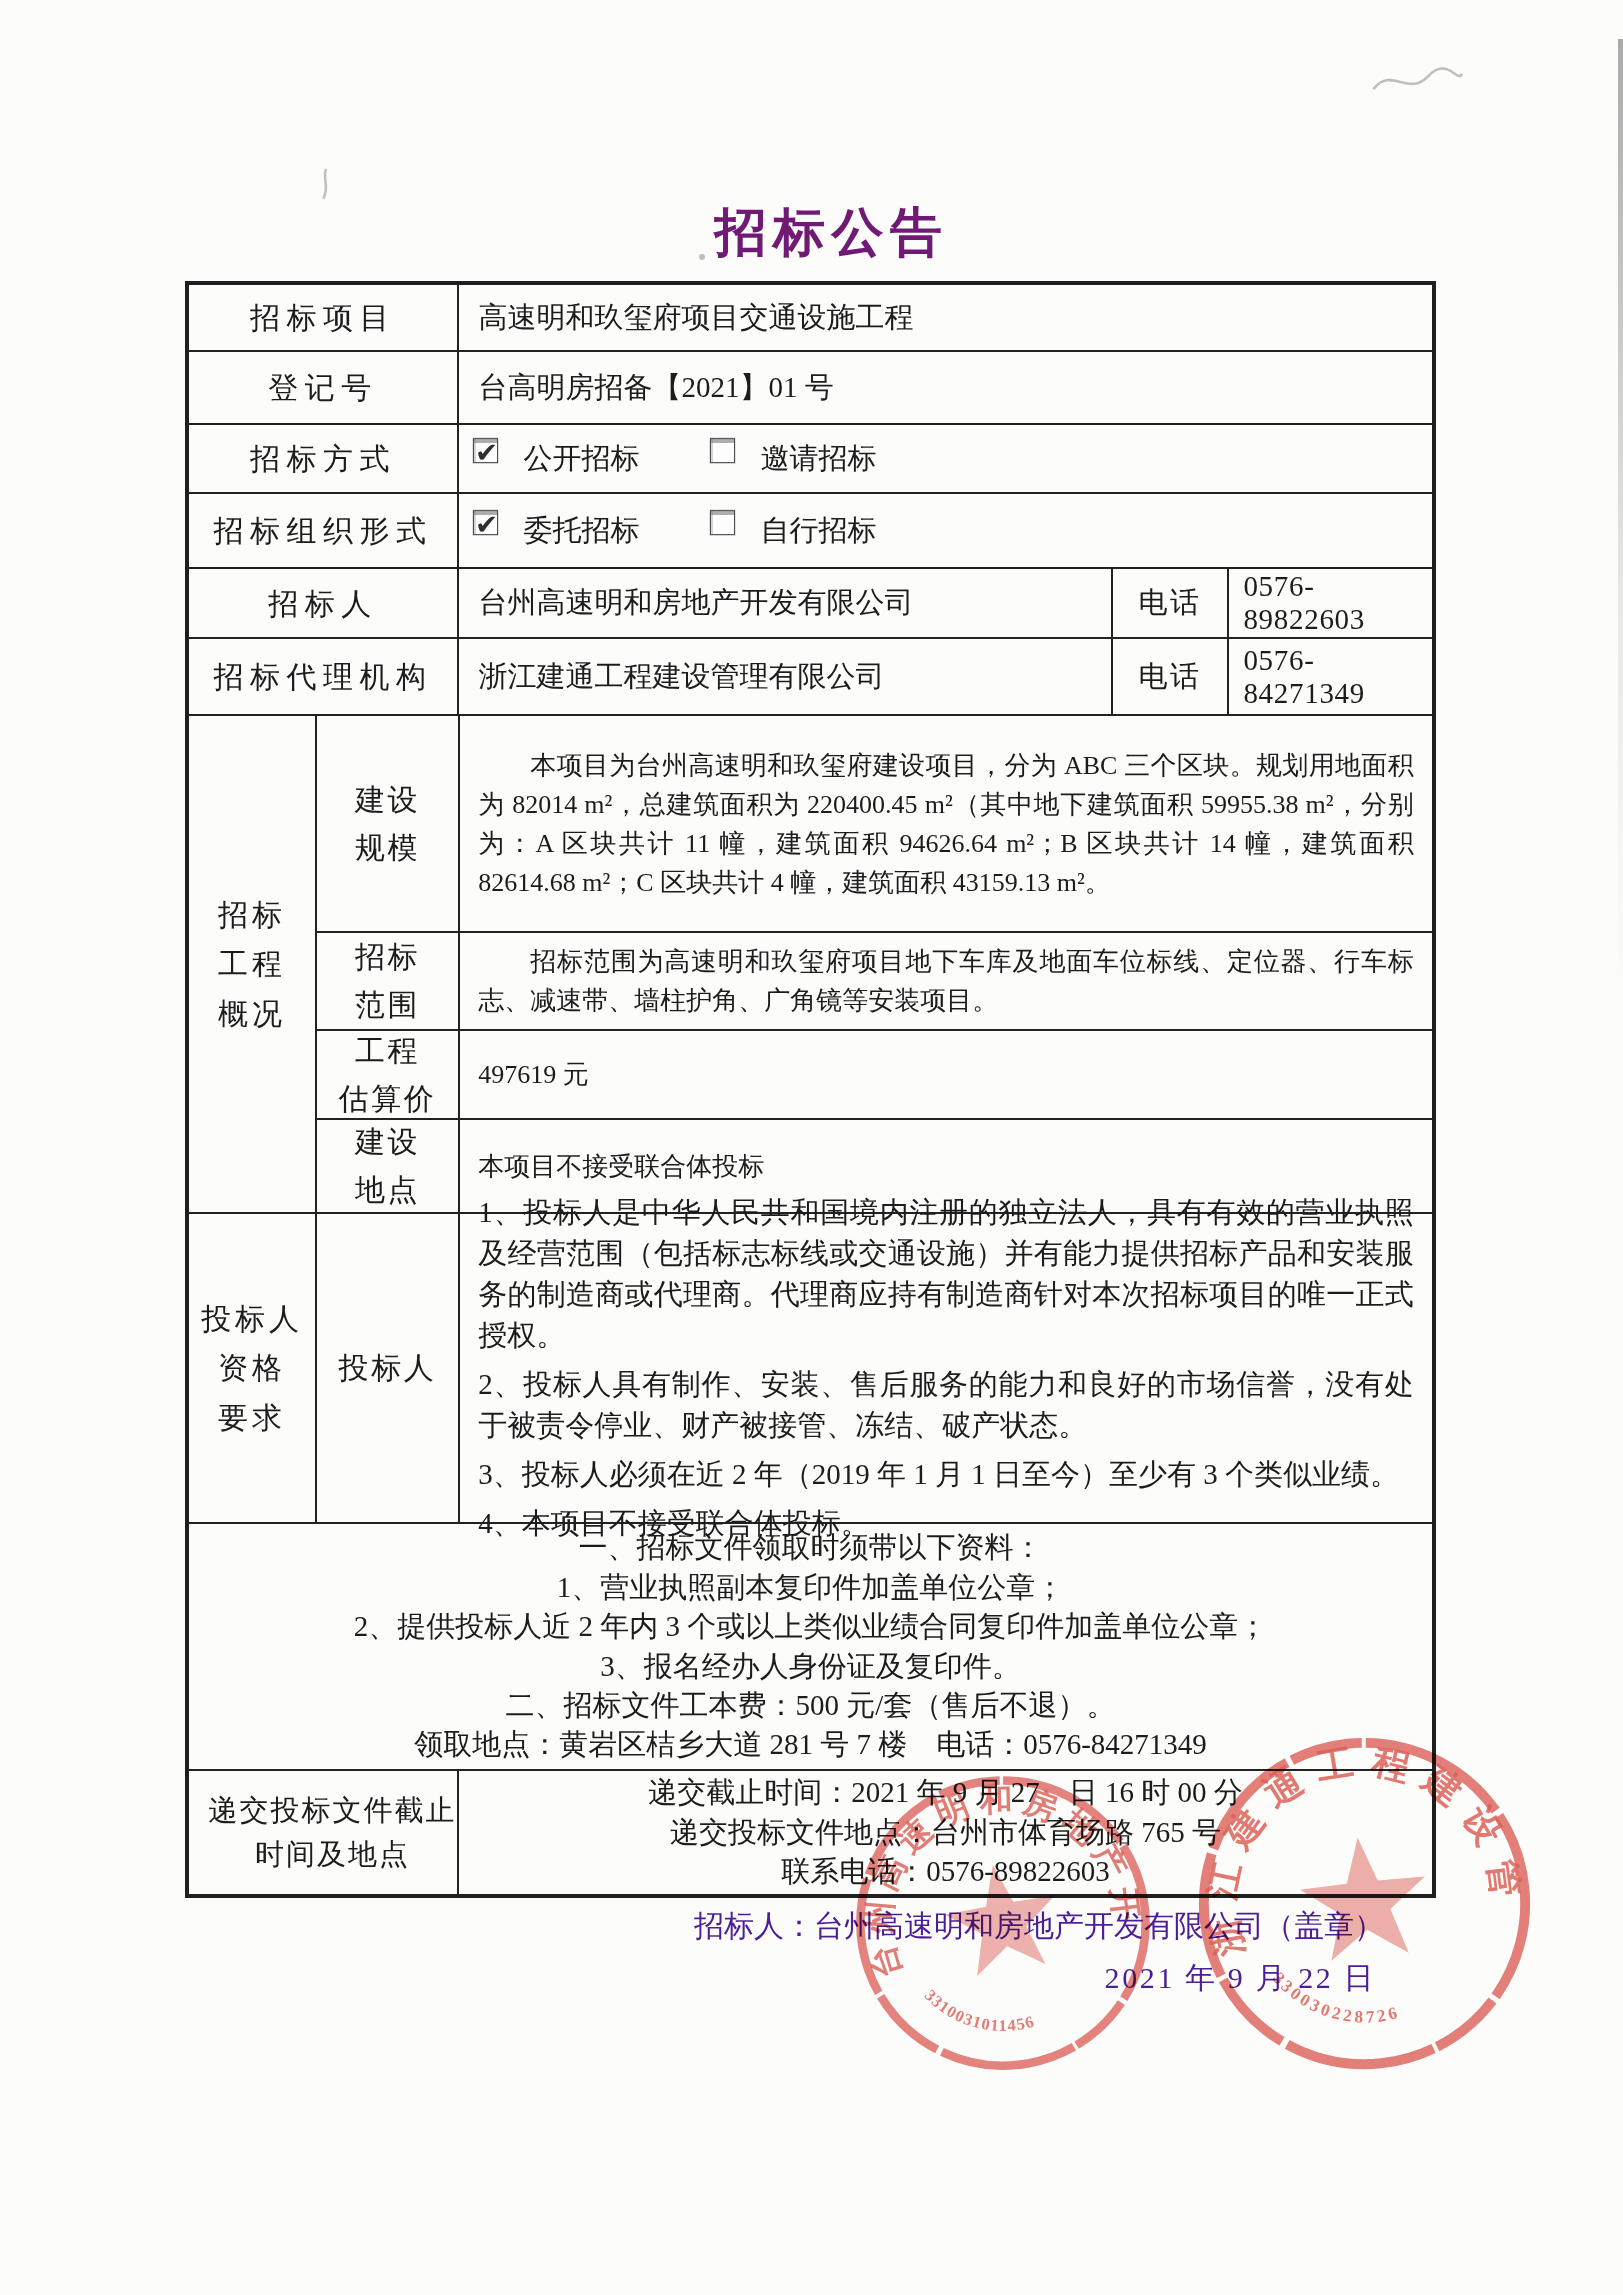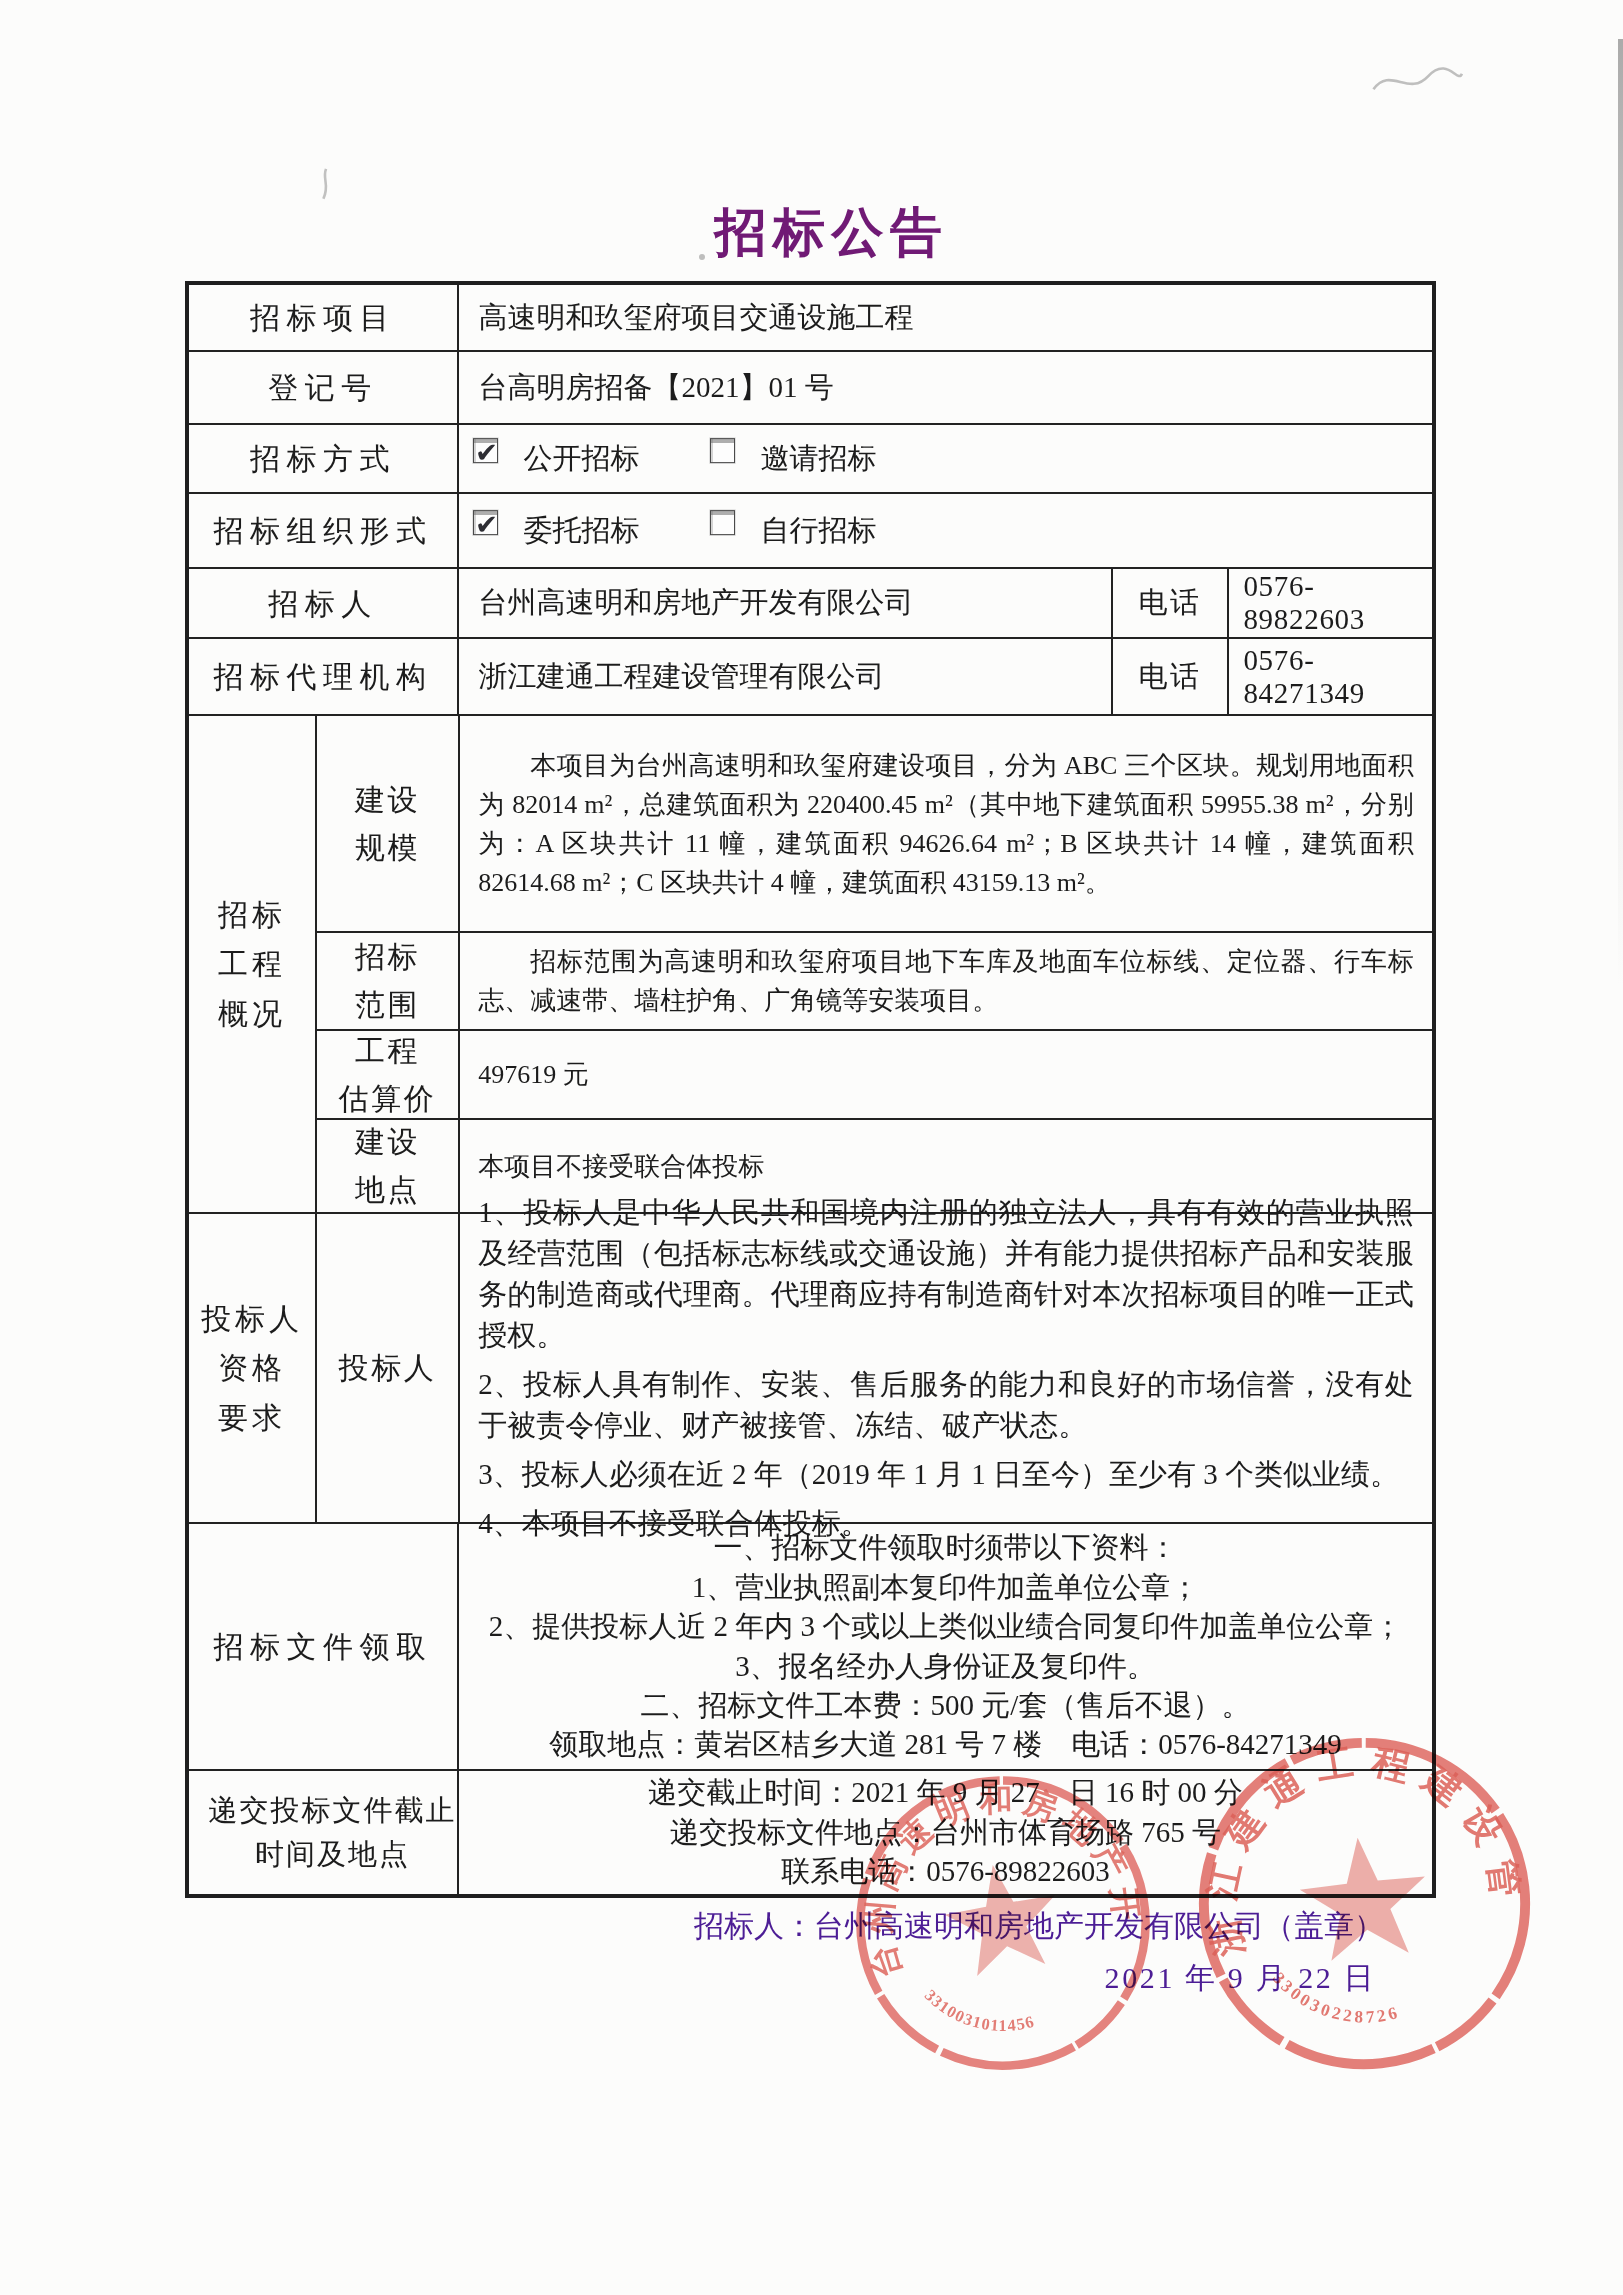--- a/index.html
+++ b/index.html
@@ -209,21 +209,20 @@
       <div class="sub-label">投标人</div>
       <div class="qual-content">
         <p>1、投标人是中华人民共和国境内注册的独立法人，具有有效的营业执照及经营范围（包括标志标线或交通设施）并有能力提供招标产品和安装服务的制造商或代理商。代理商应持有制造商针对本次招标项目的唯一正式授权。</p>
         <p>2、投标人具有制作、安装、售后服务的能力和良好的市场信誉，没有处于被责令停业、财产被接管、冻结、破产状态。</p>
         <p>3、投标人必须在近 2 年（2019 年 1 月 1 日至今）至少有 3 个类似业绩。</p>
         <p>4、本项目不接受联合体投标。</p>
       </div>
     </div>
 
     <div class="t-row r-pickup">
-      <div class="cell label-cell">招标文件领取</div>
       <div class="cell last lines-content">
         <p>一、招标文件领取时须带以下资料：</p>
         <p>1、营业执照副本复印件加盖单位公章；</p>
         <p>2、提供投标人近 2 年内 3 个或以上类似业绩合同复印件加盖单位公章；</p>
         <p>3、报名经办人身份证及复印件。</p>
         <p>二、招标文件工本费：500 元/套（售后不退）。</p>
         <p>领取地点：黄岩区桔乡大道 281 号 7 楼　电话：0576-84271349</p>
       </div>
     </div>
 

